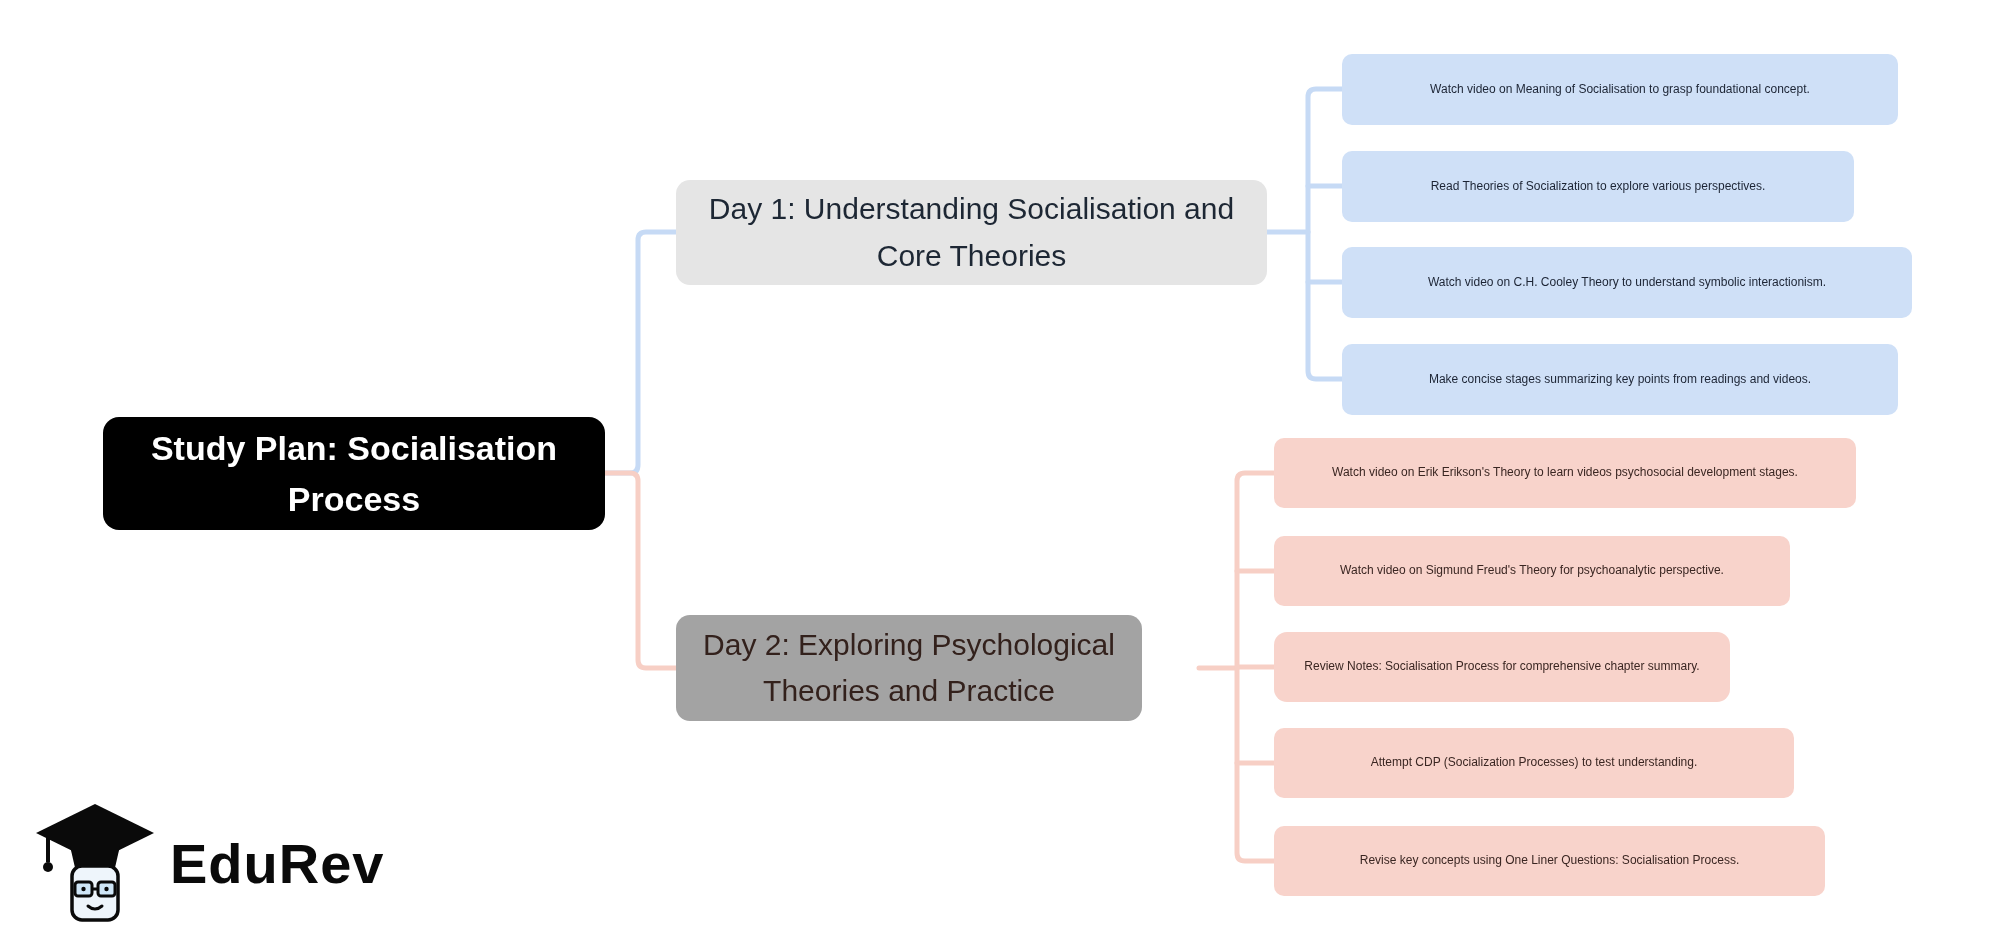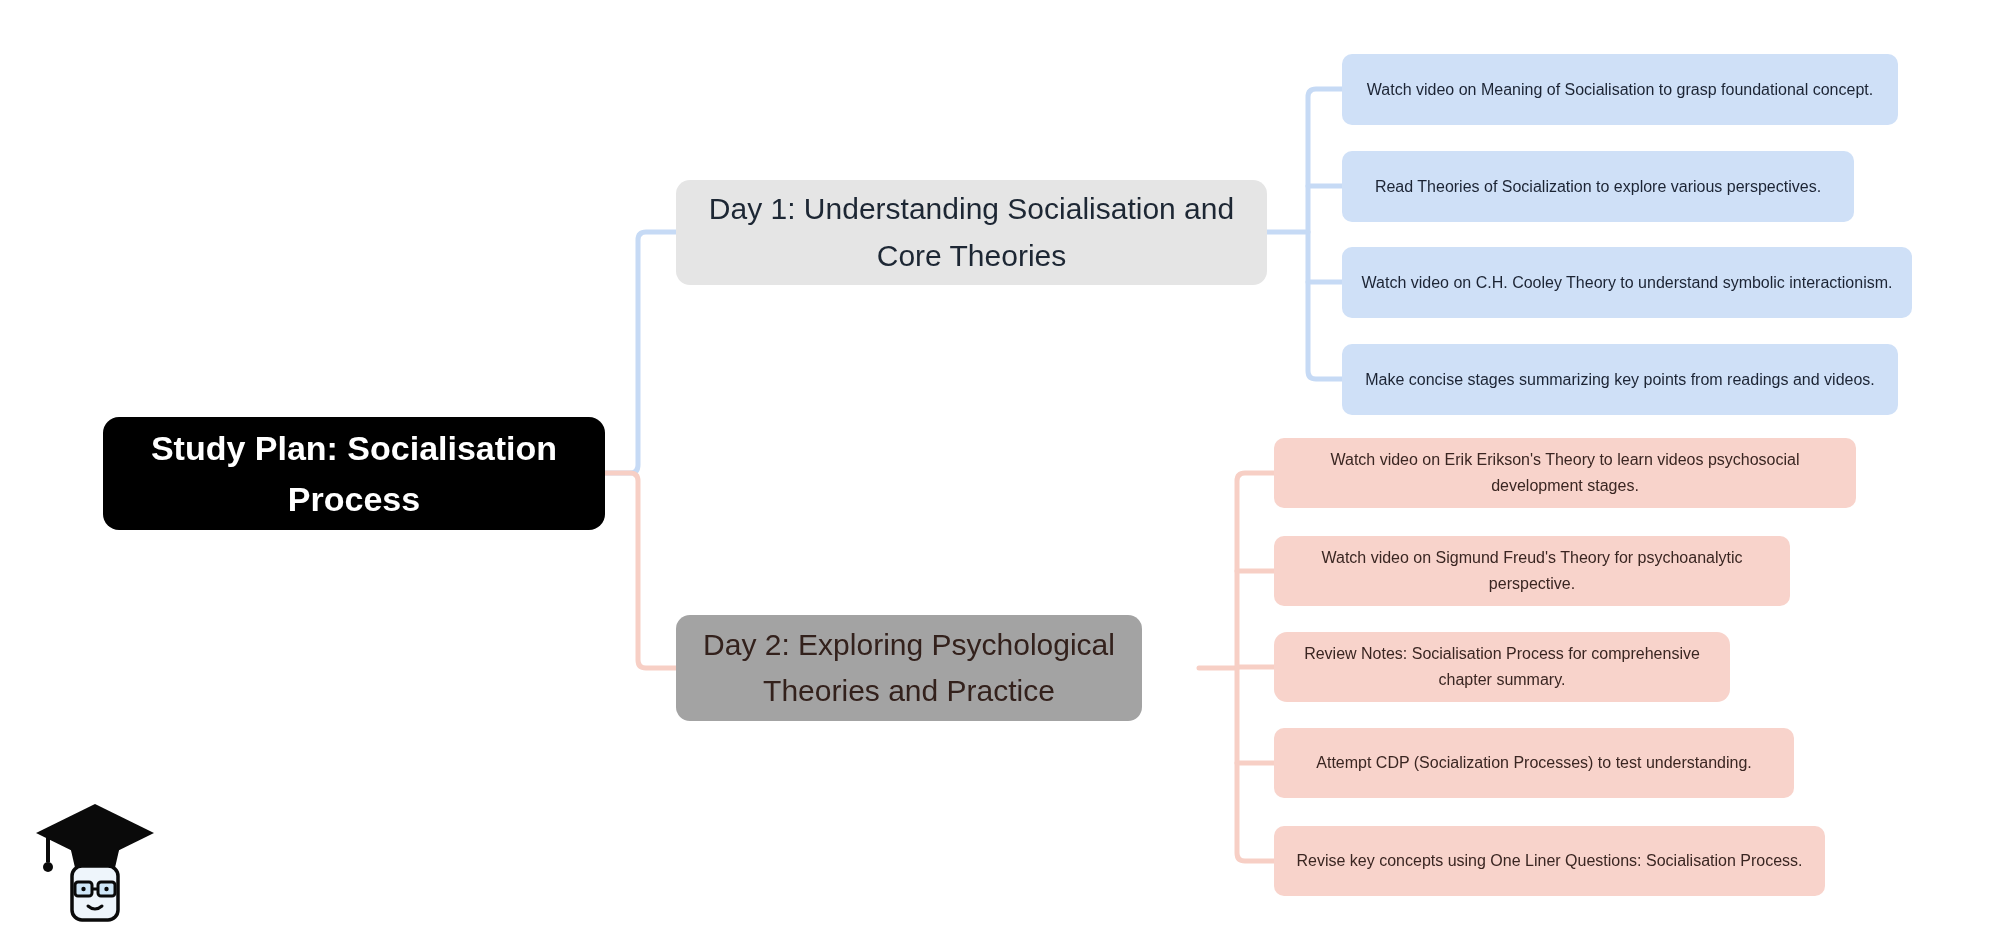--- a/index.html
+++ b/index.html
@@ -19,21 +19,21 @@
   }
   .branch{font-size:30px;line-height:1.55;padding:0 10px;}
   .branch.day1{
     left:676px;top:180px;width:591px;height:105px;
     background:#e5e5e5;color:#1d2734;border-radius:14px;
   }
   .branch.day2{
     left:676px;top:615px;width:466px;height:106px;
     background:#a3a3a3;color:#33211c;border-radius:14px;
   }
-  .leaf{font-size:16px;line-height:1.6;padding:4px 10px;border-radius:10px;}
+  .leaf{font-size:12px;line-height:1.6;padding:4px 10px;border-radius:10px;}
   .leaf.blue{background:#cfe0f7;color:#1c2434;}
   .leaf.pink{background:#f8d3cb;color:#3a2622;}
   #l1-0{left:1342px;top:54px;width:556px;height:71px;}
   #l1-1{left:1342px;top:151px;width:512px;height:71px;}
   #l1-2{left:1342px;top:247px;width:570px;height:71px;}
   #l1-3{left:1342px;top:344px;width:556px;height:71px;}
   #l2-0{left:1274px;top:438px;width:582px;height:70px;}
   #l2-1{left:1274px;top:536px;width:516px;height:70px;}
   #l2-2{left:1274px;top:632px;width:456px;height:70px;border-radius:13px;}
   #l2-3{left:1274px;top:728px;width:520px;height:70px;}
@@ -89,13 +89,14 @@
     <polygon points="65,6 124,35 65,64 6,35" fill="#0a0a0a"></polygon>
     <path d="M 40 48 L 90 48 L 84 74 L 46 74 Z" fill="#0a0a0a"></path>
     <rect x="42" y="68" width="46" height="54" rx="10" fill="#eef5fb" stroke="#0a0a0a" stroke-width="3.5"></rect>
     <rect x="45" y="84" width="17" height="14" rx="3" fill="#cfe6f7" stroke="#0a0a0a" stroke-width="3"></rect>
     <rect x="68" y="84" width="17" height="14" rx="3" fill="#cfe6f7" stroke="#0a0a0a" stroke-width="3"></rect>
     <path d="M 62 91 H 68" stroke="#0a0a0a" stroke-width="3"></path>
     <circle cx="53.5" cy="91" r="2.2" fill="#0a0a0a"></circle>
     <circle cx="76.5" cy="91" r="2.2" fill="#0a0a0a"></circle>
     <path d="M 58 108 Q 65 114 72 108" stroke="#0a0a0a" stroke-width="3" fill="none" stroke-linecap="round"></path>
   </svg>
+  <span class="wordmark">EduRev</span>
 </div>
 
 </body></html>

